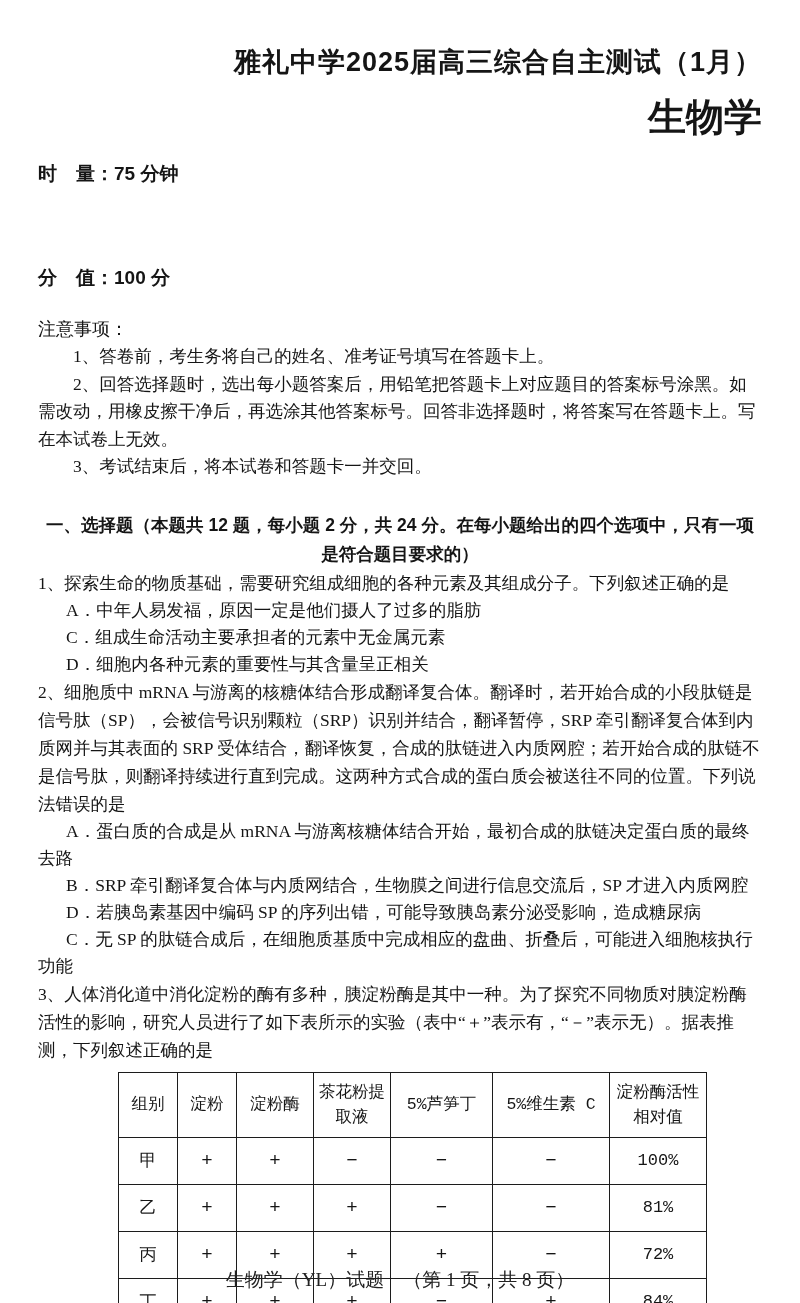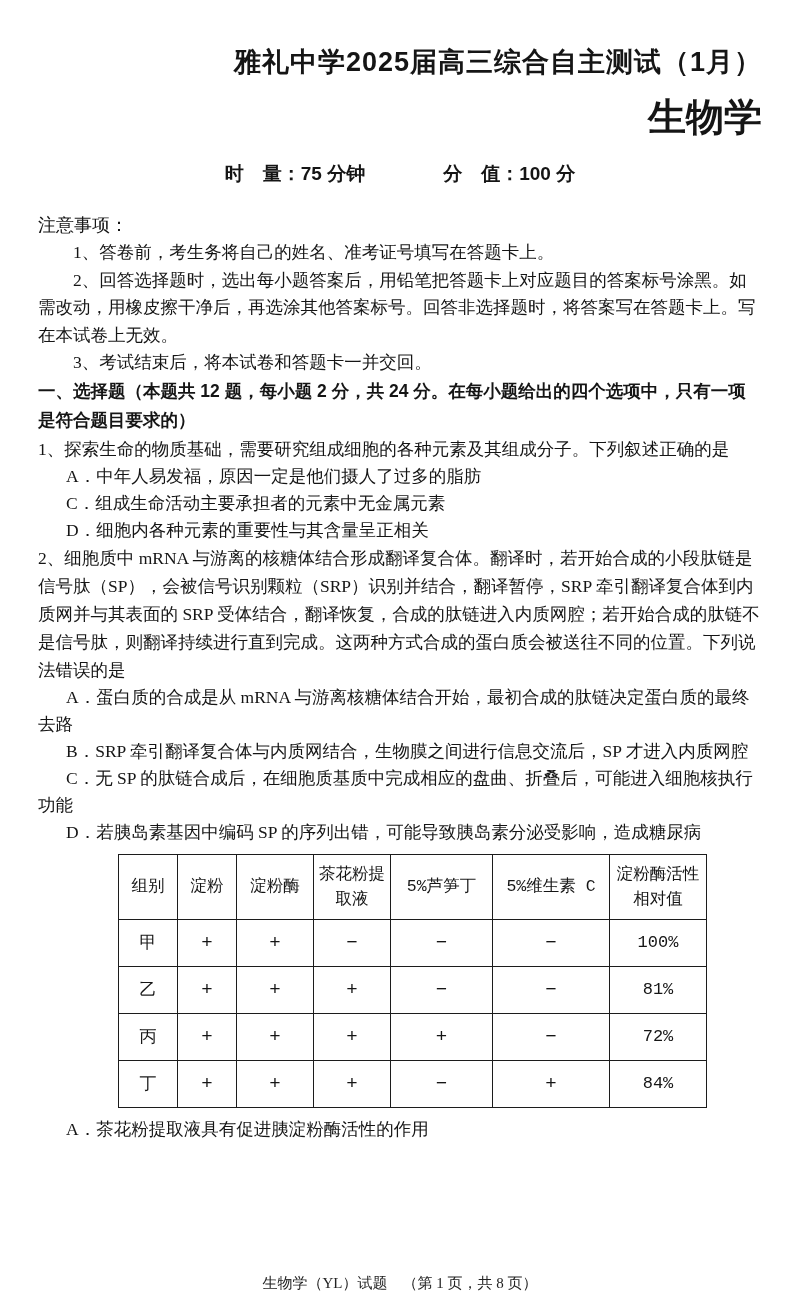--- a/index.html
+++ b/index.html
@@ -22,32 +22,35 @@
     text-align: right;
     font-size: 38px; font-weight: bold;
     margin-top: 12px;
     font-family: "Liberation Sans", "DejaVu Sans", sans-serif;
   }
   .meta {
     display: flex; justify-content: center; gap: 78px;
     margin-top: 18px;
     font-size: 19px; font-weight: bold;
     font-family: "Liberation Sans", "DejaVu Sans", sans-serif;
+    flex-direction: column;
   }
 
   .notice { margin-top: 24px; }
   .notice-heading {
     font-size: 18px; font-weight: normal; line-height: 28px;
     font-family: "Liberation Sans", "DejaVu Sans", sans-serif;
   }
   p.ntc { font-size: 17.5px; line-height: 27.5px; text-indent: 2em; }
 
   .section-heading {
+    margin-top: 30px;
     font-size: 17.5px; font-weight: bold; line-height: 29px;
     font-family: "Liberation Sans", "DejaVu Sans", sans-serif;
+    text-align: center;
   }
   p.stem { font-size: 17.5px; line-height: 28px; }
   p.option { font-size: 17.5px; line-height: 27px; text-indent: 1.6em; }
 
   table.exp {
     border-collapse: collapse;
     margin: 8px 0 0 80px;
     table-layout: fixed;
     font-family: Liberation Mono, monospace;
   }
@@ -57,21 +60,21 @@
     font-weight: normal;
   }
   table.exp th { font-size: 16.5px; line-height: 25px; padding: 7px 2px; }
   table.exp td { font-size: 17px; height: 47px; }
   table.exp td.sign { font-size: 19px; }
 
   .after-table { margin-top: 8px; }
 
   .footer {
     position: absolute; left: 0; bottom: 10px; width: 100%;
-    text-align: center; font-size: 15px; color: #222;
+    text-align: center; font-size: 19px; color: #222;
   }
 </style>
 </head>
 <body>
 
 <div class="page">
 
   <h1 class="title">雅礼中学2025届高三综合自主测试（1月）</h1>
   <h2 class="subject">生物学</h2>
 
@@ -90,23 +93,24 @@
   <div class="section-heading">一、选择题（本题共 12 题，每小题 2 分，共 24 分。在每小题给出的四个选项中，只有一项是符合题目要求的）</div>
 
   <p class="stem">1、探索生命的物质基础，需要研究组成细胞的各种元素及其组成分子。下列叙述正确的是</p>
   <p class="option">A．中年人易发福，原因一定是他们摄人了过多的脂肪</p>
   <p class="option">C．组成生命活动主要承担者的元素中无金属元素</p>
   <p class="option">D．细胞内各种元素的重要性与其含量呈正相关</p>
 
   <p class="stem">2、细胞质中 mRNA 与游离的核糖体结合形成翻译复合体。翻译时，若开始合成的小段肽链是信号肽（SP），会被信号识别颗粒（SRP）识别并结合，翻译暂停，SRP 牵引翻译复合体到内质网并与其表面的 SRP 受体结合，翻译恢复，合成的肽链进入内质网腔；若开始合成的肽链不是信号肽，则翻译持续进行直到完成。这两种方式合成的蛋白质会被送往不同的位置。下列说法错误的是</p>
   <p class="option">A．蛋白质的合成是从 mRNA 与游离核糖体结合开始，最初合成的肽链决定蛋白质的最终去路</p>
   <p class="option">B．SRP 牵引翻译复合体与内质网结合，生物膜之间进行信息交流后，SP 才进入内质网腔</p>
+  <p class="option">D．若胰岛素基因中编码 SP 的序列出错，可能导致胰岛素分泌受影响，造成糖尿病</p>
   <p class="option">C．无 SP 的肽链合成后，在细胞质基质中完成相应的盘曲、折叠后，可能进入细胞核执行功能</p>
-  <p class="option">D．若胰岛素基因中编码 SP 的序列出错，可能导致胰岛素分泌受影响，造成糖尿病</p>
 
+  <p class="stem">3、人体消化道中消化淀粉的酶有多种，胰淀粉酶是其中一种。为了探究不同物质对胰淀粉酶活性的影响，研究人员进行了如下表所示的实验（表中“＋”表示有，“－”表示无）。据表推测，下列叙述正确的是</p>
 
   <table class="exp">
     <colgroup>
       <col style="width:59px">
         <col style="width:59px">
         <col style="width:77px">
       <col style="width:77px">
         <col style="width:102px">
         <col style="width:117px">
       <col style="width:97px">

